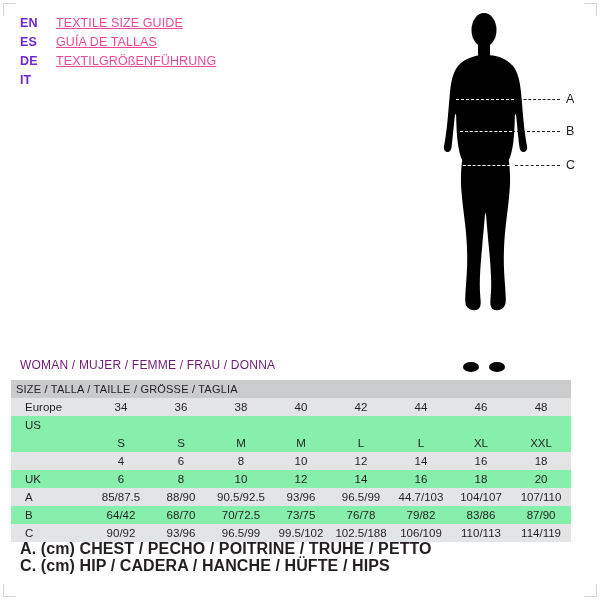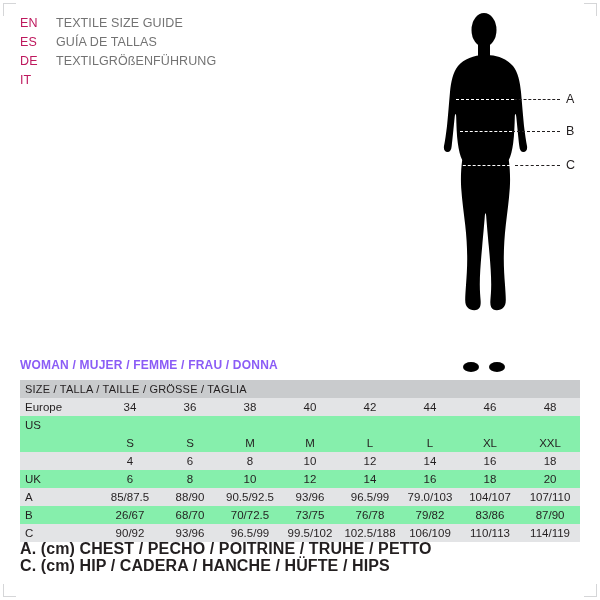--- a/index.html
+++ b/index.html
@@ -32,24 +32,26 @@
   .lang-row {
     display: flex;
     align-items: baseline;
     height: 19px;
     font-size: 12.5px;
     letter-spacing: 0.1px;
   }
   .lang-code {
     width: 36px;
     flex: 0 0 36px;
-    color: #be185d;
+    color: #6d28d9;
+    font-weight: bold;
   }
   .lang-text {
-    color: #737373;
+    color: #ec4899;
+    text-decoration: underline;
   }
 
   
   .figure-wrap {
     position: absolute;
     left: 400px;
     top: 8px;
     width: 190px;
     height: 365px;
   }
@@ -68,46 +70,46 @@
     font-size: 12.5px;
     color: #231f20;
   }
 
   
   .section-title {
     position: absolute;
     left: 20px;
     top: 358px;
     font-size: 12px;
-    font-weight: bold;
+    font-weight: normal;
     letter-spacing: 0.2px;
-    color: #8b5cf6;
+    color: #701a75;
   }
 
   
   .size-table {
     position: absolute;
-    left: 20px;
+    left: 11px;
     top: 380px;
     width: 560px;
     border-collapse: collapse;
     table-layout: fixed;
     font-size: 11.5px;
   }
   .size-table td, .size-table th {
     padding: 0;
     height: 18px;
     line-height: 18px;
     text-align: center;
     font-weight: normal;
     color: #231f20;
   }
   .size-table .rowhead {
     text-align: left;
-    padding-left: 5px;
+    padding-left: 14px;
     width: 80px;
   }
   tr.header-row td {
     background: #c9cbcd;
     text-align: left;
     padding-left: 5px;
     font-size: 11px;
     letter-spacing: 0.2px;
   }
   tr.shade td {
@@ -326,28 +328,28 @@
         <td>20</td>
       </tr>
 
       <tr class="shade">
         <td class="rowhead">A</td>
         <td>85/87.5</td>
         <td>88/90</td>
         <td>90.5/92.5</td>
         <td>93/96</td>
         <td>96.5/99</td>
-        <td>79.0/103</td>
+        <td>44.7/103</td>
         <td>104/107</td>
         <td>107/110</td>
       </tr>
 
       <tr class="plain">
         <td class="rowhead">B</td>
-        <td>26/67</td>
+        <td>64/42</td>
         <td>68/70</td>
         <td>70/72.5</td>
         <td>73/75</td>
         <td>76/78</td>
         <td>79/82</td>
         <td>83/86</td>
         <td>87/90</td>
       </tr>
 
       <tr class="shade">

